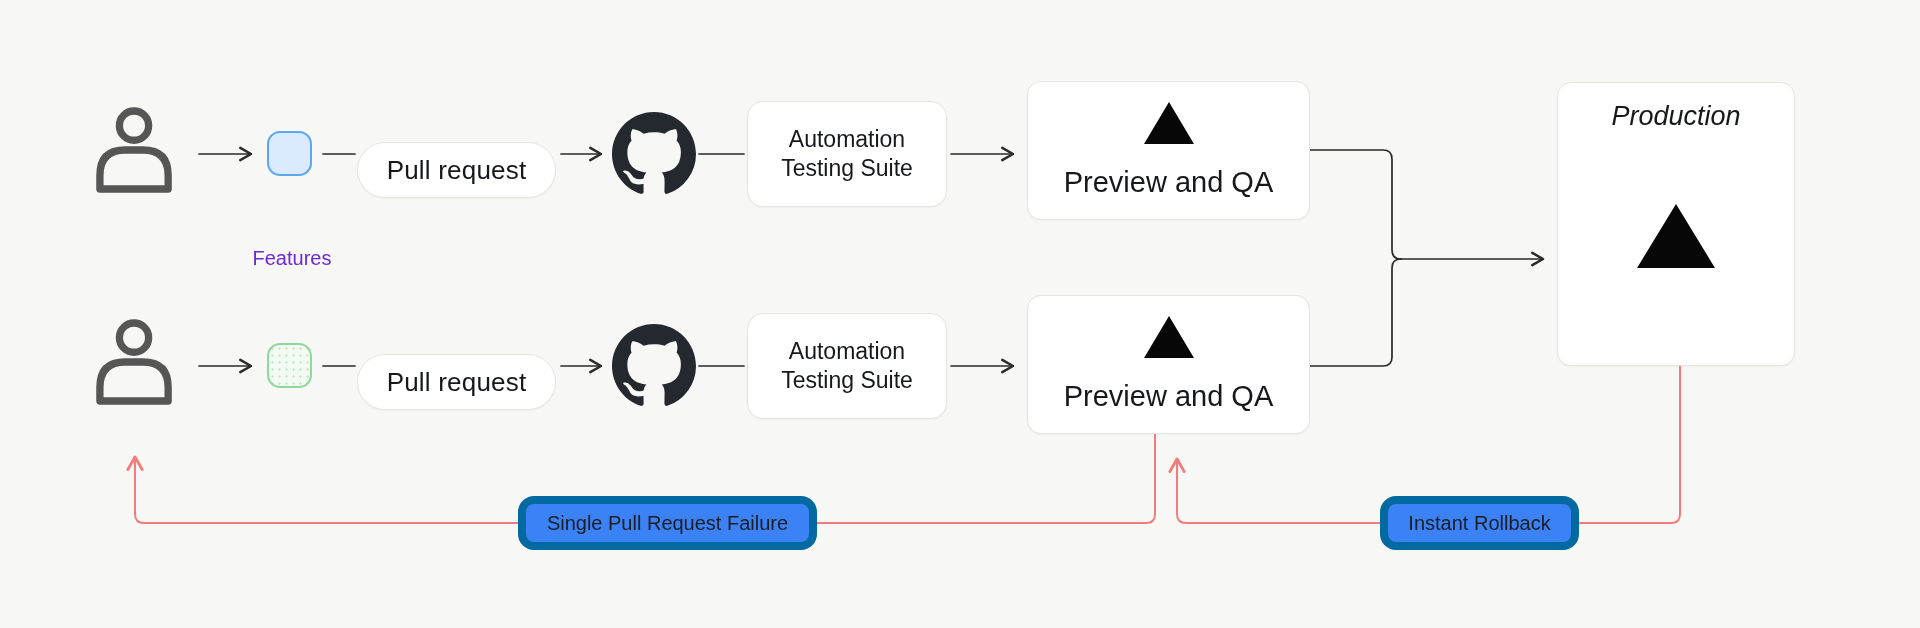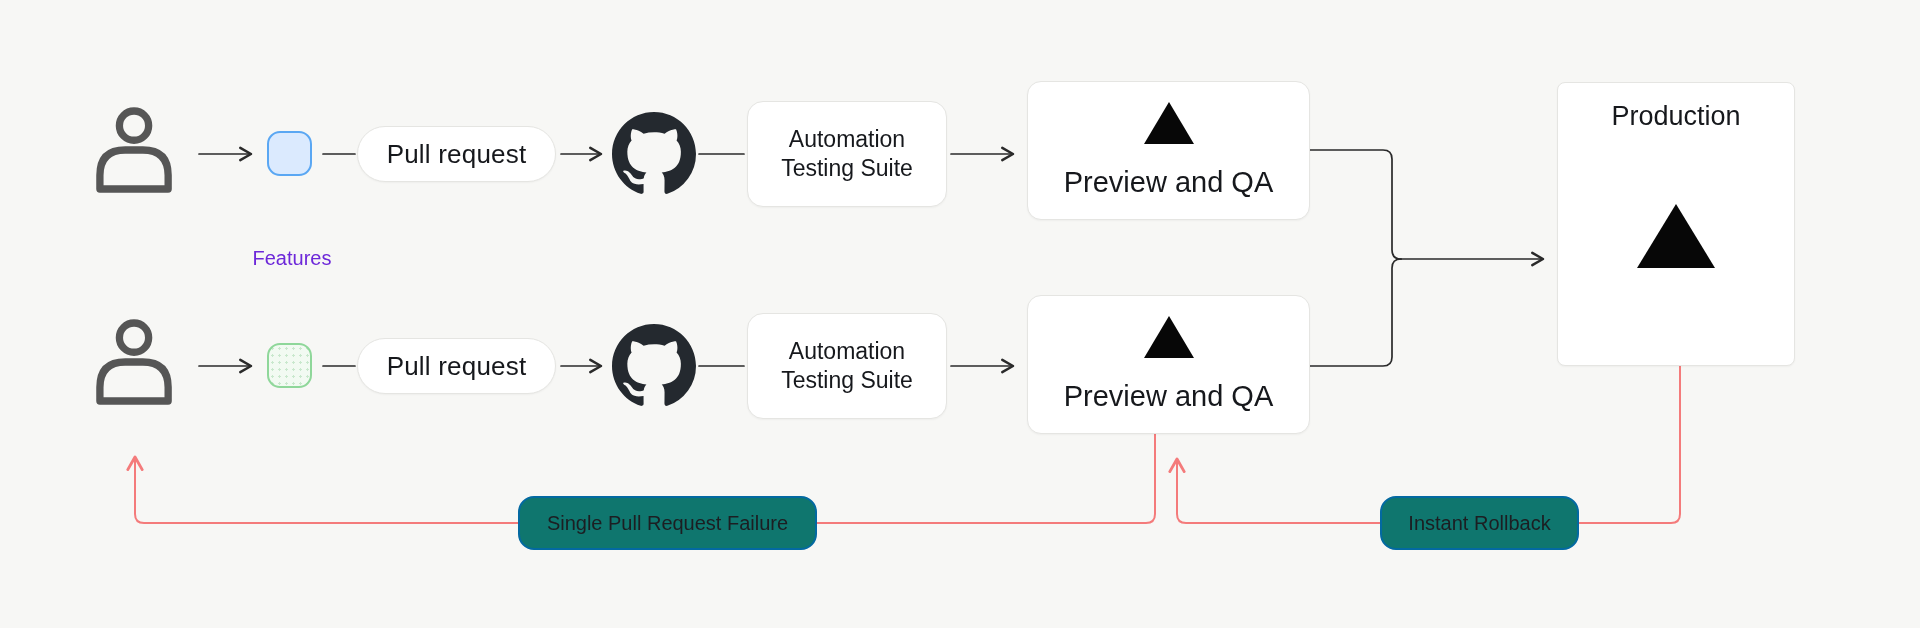--- a/index.html
+++ b/index.html
@@ -17,46 +17,46 @@
   .wires{position:absolute;left:0;top:0;width:1920px;height:628px;}
   .abs{position:absolute;box-sizing:border-box;}
 
   .node{
     background:#ffffff;
     border:1px solid #e5e5e2;
     box-shadow:0 1px 2px rgba(0,0,0,0.04);
     display:flex;align-items:center;justify-content:center;
     text-align:center;
   }
-  .pill{border-radius:28px;font-size:26px;letter-spacing:.2px;}
+  .pill{border-radius:28px;font-size:26px;letter-spacing:.2px;margin-top:16px;}
   .ats{border-radius:16px;font-size:23px;line-height:1.28;padding:0 18px;}
   .preview{border-radius:14px;flex-direction:column;gap:22px;font-size:29px;}
-  .production{border-radius:8px;flex-direction:column;justify-content:flex-start;padding-top:18px;font-size:27px;}
+  .production{border-radius:14px;flex-direction:column;justify-content:flex-start;padding-top:18px;font-size:27px;font-style:italic;}
 
   .tri{width:0;height:0;border-style:solid;border-color:transparent;}
   .tri-sm{border-left-width:25px;border-right-width:25px;border-bottom:42px solid #070707;border-top-width:0;}
   .tri-lg{border-left-width:39px;border-right-width:39px;border-bottom:64px solid #070707;border-top-width:0;margin-top:72px;}
 
   .commit{
     width:45px;height:45px;border-radius:13px;border:2.5px solid;
   }
   .commit-blue{border-color:#5aa7f3;background:#dbeafe;}
   .commit-green{
     border-color:#8fd79a;background-color:#f2faf2;
     background-image:radial-gradient(#c9e8cd 1px, transparent 1.3px);
     background-size:7px 7px;
   }
 
   .features{
     font-size:20px;color:#6d28d9;text-align:center;width:120px;
   }
 
   .badge{
-    background:#0f766e;
-    border:2px solid #0369a1;
+    background:#3b82f6;
+    border:8px solid #0369a1;
     border-radius:16px;
     display:flex;align-items:center;justify-content:center;
     font-size:20px;color:#1c1e22;
     box-sizing:border-box;
     text-align:right;
   }
 </style>
 </head>
 <body>
 

